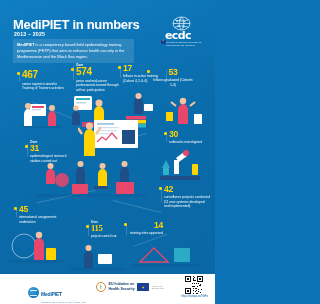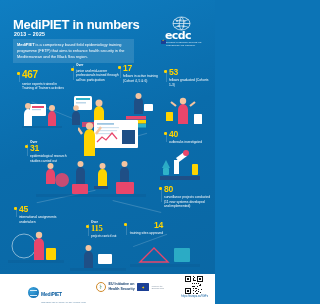--- a/index.html
+++ b/index.html
@@ -206,51 +206,52 @@
 
   <div class="stat" style="left:22px;top:70px;width:44px;">
     <span class="dot"></span>
     <div class="num">467</div>
     <div class="cap">senior experts trained in Training of Trainers activities</div>
   </div>
 
   <div class="stat ov" style="left:76px;top:63px;width:46px;">
     <span class="dot"></span>
     <div class="over">Over</div>
+    <div class="num">574</div>
     <div class="cap">junior and mid-career professionals trained through ad hoc participation</div>
   </div>
 
   <div class="stat" style="left:123px;top:64px;width:42px;">
     <span class="dot"></span>
     <div class="num sm">17</div>
     <div class="cap">fellows in active training (Cohort 4, 5 &amp; 6)</div>
   </div>
 
-  <div class="stat" style="left:169px;top:68px;width:42px;">
+  <div class="stat" style="left:152px;top:68px;width:42px;text-align:center;">
     <span class="dot"></span>
     <div class="num sm">53</div>
     <div class="cap">fellows graduated (Cohorts 1-3)</div>
   </div>
 
   <div class="stat ov" style="left:30px;top:140px;width:42px;">
     <span class="dot"></span>
     <div class="over">Over</div>
     <div class="num sm">31</div>
     <div class="cap">epidemiological research studies carried out</div>
   </div>
 
   <div class="stat" style="left:169px;top:130px;width:40px;">
     <span class="dot"></span>
-    <div class="num sm">40</div>
+    <div class="num sm">30</div>
     <div class="cap">outbreaks investigated</div>
   </div>
 
   <div class="stat" style="left:164px;top:185px;width:47px;">
     <span class="dot"></span>
-    <div class="num sm">80</div>
+    <div class="num sm">42</div>
     <div class="cap">surveillance projects conducted (11 new systems developed and implemented)</div>
   </div>
 
   <div class="stat" style="left:19px;top:205px;width:46px;">
     <span class="dot"></span>
     <div class="num sm">45</div>
     <div class="cap">international assignments undertaken</div>
   </div>
 
   <div class="stat ov" style="left:91px;top:220px;width:32px;font-family:Liberation Serif, serif;">

